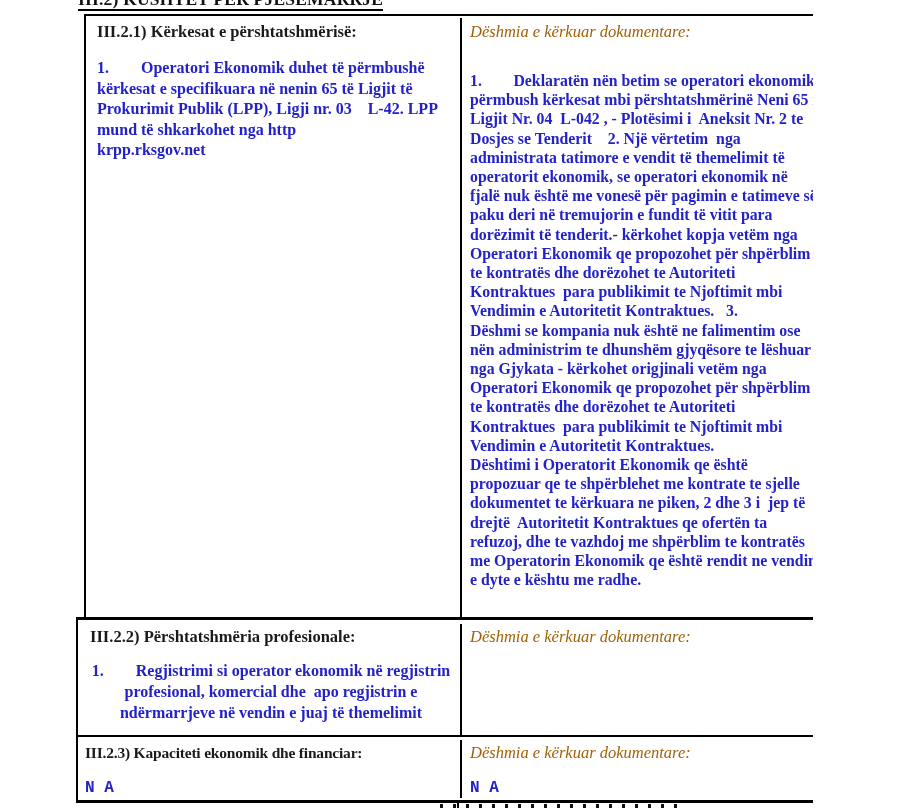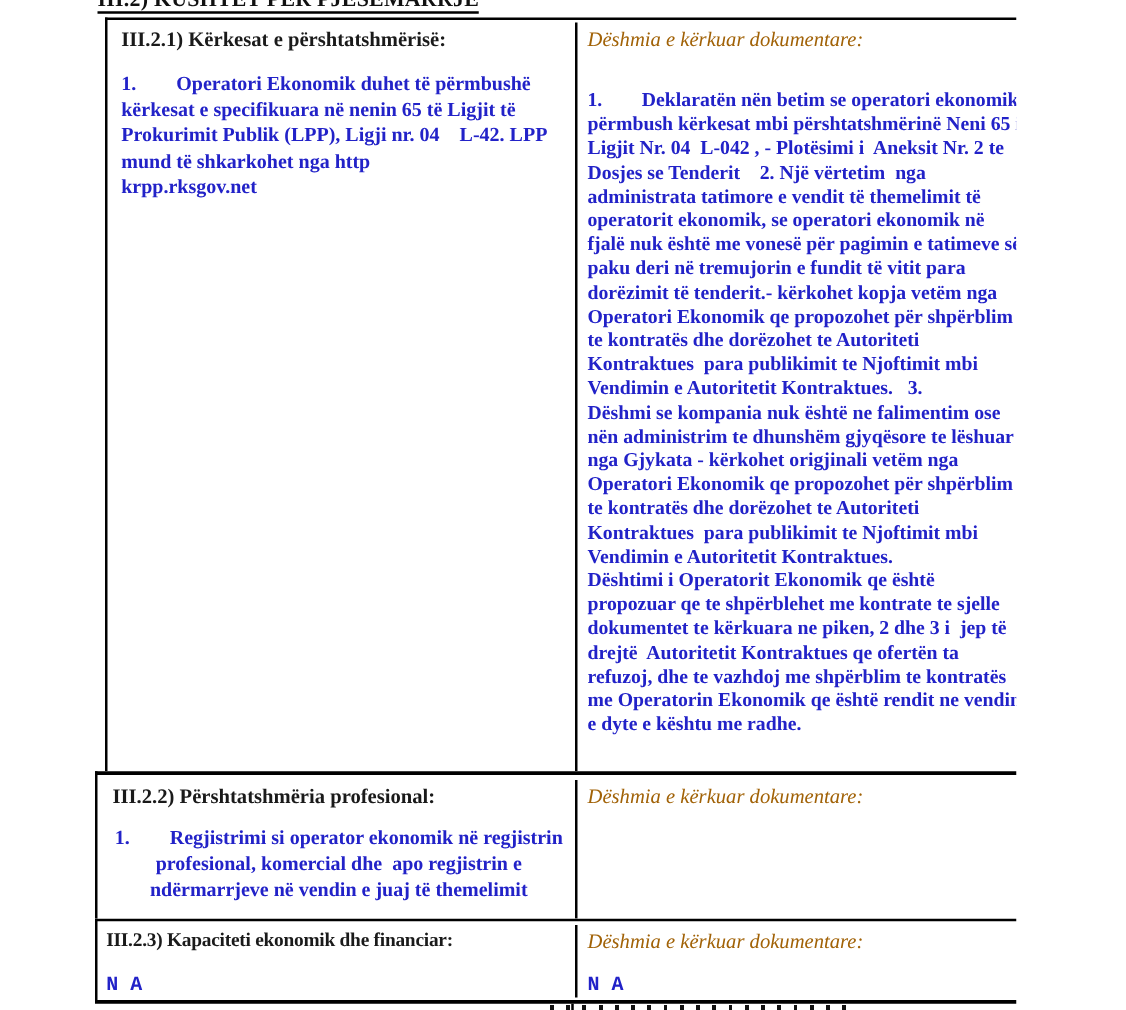--- a/index.html
+++ b/index.html
@@ -53,34 +53,34 @@
 <div id="page">
 
   <div class="sec-title">
     <span>III.2) KUSHTET PËR PJESËMARRJE</span>
   </div>
 
   <div class="trow r1">
     <div class="vdivider"></div>
     <div class="cell cell-left">
       <div class="h-black">III.2.1)  Kërkesat e përshtatshmërisë:</div>
-      <div class="blue">1.        Operatori Ekonomik duhet të përmbushë kërkesat e specifikuara në nenin 65 të Ligjit të Prokurimit Publik (LPP), Ligji nr. 04    L-42. LPP mund të shkarkohet nga http
+      <div class="blue">1.        Operatori Ekonomik duhet të përmbushë kërkesat e specifikuara në nenin 65 të Ligjit të Prokurimit Publik (LPP), Ligji nr. 03    L-42. LPP mund të shkarkohet nga http
 krpp.rksgov.net</div>
     </div>
     <div class="cell cell-right">
       <div class="h-italic">Dëshmia e kërkuar dokumentare:</div>
       <div class="blue">1.        Deklaratën nën betim se operatori ekonomik përmbush kërkesat mbi përshtatshmërinë Neni 65 i Ligjit Nr. 04  L-042 , - Plotësimi i  Aneksit Nr. 2 te Dosjes se Tenderit    2. Një vërtetim  nga administrata tatimore e vendit të themelimit të operatorit ekonomik, se operatori ekonomik në fjalë nuk është me vonesë për pagimin e tatimeve së paku deri në tremujorin e fundit të vitit para dorëzimit të tenderit.- kërkohet kopja vetëm nga Operatori Ekonomik qe propozohet për shpërblim te kontratës dhe dorëzohet te Autoriteti Kontraktues  para publikimit te Njoftimit mbi Vendimin e Autoritetit Kontraktues.   3.        Dëshmi se kompania nuk është ne falimentim ose nën administrim te dhunshëm gjyqësore te lëshuar nga Gjykata - kërkohet origjinali vetëm nga Operatori Ekonomik qe propozohet për shpërblim te kontratës dhe dorëzohet te Autoriteti Kontraktues  para publikimit te Njoftimit mbi Vendimin e Autoritetit Kontraktues.
 Dështimi i Operatorit Ekonomik qe është propozuar qe te shpërblehet me kontrate te sjelle dokumentet te kërkuara ne piken, 2 dhe 3 i  jep të drejtë  Autoritetit Kontraktues qe ofertën ta refuzoj, dhe te vazhdoj me shpërblim te kontratës  me Operatorin Ekonomik qe është rendit ne vendin e dyte e kështu me radhe.</div>
     </div>
   </div>
 
   <div class="trow r2">
     <div class="vdivider"></div>
     <div class="cell cell-left">
-      <div class="h-black">III.2.2) Përshtatshmëria profesional:</div>
+      <div class="h-black">III.2.2) Përshtatshmëria profesionale:</div>
       <div class="blue">1.        Regjistrimi si operator ekonomik në regjistrin profesional, komercial dhe  apo regjistrin e ndërmarrjeve në vendin e juaj të themelimit</div>
     </div>
     <div class="cell cell-right">
       <div class="h-italic">Dëshmia e kërkuar dokumentare:</div>
     </div>
   </div>
 
   <div class="trow r3">
     <div class="vdivider"></div>
     <div class="cell cell-left">

